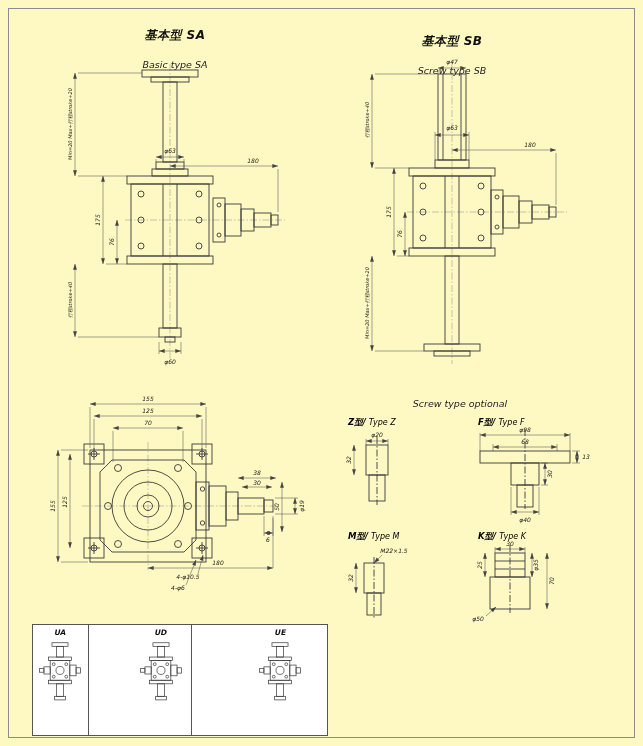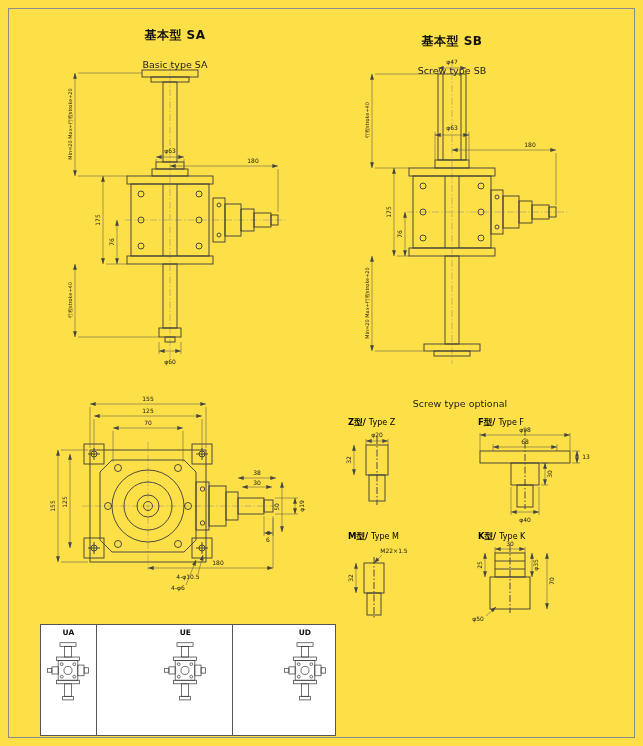--- a/index.html
+++ b/index.html
@@ -1,18 +1,18 @@
 <!DOCTYPE html>
 <html><head>
 <meta charset="utf-8">
 <style>
   * { margin:0; padding:0; box-sizing:border-box; }
   html,body { background:#ffffff; }
   body { font-family:"DejaVu Sans","Liberation Sans",sans-serif; }
-  .page { position:relative; width:643px; height:746px; background:#fde047; overflow:hidden; }
+  .page { position:relative; width:643px; height:746px; background:#fef9c3; overflow:hidden;font-style:italic; }
   .frame { position:absolute; inset:8px; border:1px solid #8c8c8c; }
   .abs { position:absolute; }
   .title-block { text-align:center; }
   .title-zh { font-size:12px; font-weight:bold; color:#111; letter-spacing:.5px; }
   .title-en { font-size:9.5px; color:#222; margin-top:15px; }
   svg .part rect, svg .part circle, svg .part polygon { fill:none; stroke:#3a3a3a; stroke-width:0.9; }
   svg .part line { stroke:#3a3a3a; stroke-width:0.9; }
   svg .dim line { stroke:#555; stroke-width:0.55; fill:none; }
   svg .cl { stroke:#888; stroke-width:0.5; stroke-dasharray:7 2 1.5 2; }
   .dt { font-size:6px; fill:#1a1a1a; text-anchor:middle; }
@@ -354,33 +354,33 @@
       <g class="part">
         <rect x="165" y="140" width="30" height="24"></rect>
         <line x1="165" y1="148" x2="195" y2="148"></line>
         <line x1="165" y1="156" x2="195" y2="156"></line>
         <rect x="160" y="164" width="40" height="32"></rect>
         <line class="cl" x1="180" y1="132" x2="180" y2="200"></line>
       </g>
     </svg>
   </div>
 
-  <div class="abs variants-panel" style="left:40px; top:624px; width:296px; height:112px;gap:42px;">
+  <div class="abs variants-panel" style="left:32px; top:624px; width:296px; height:112px;gap:42px;">
     <div class="variant-cell" style="flex:1;">
       <span class="variant-label">UA</span>
+      <svg width="50" height="72" viewBox="0 0 56 78">
+          <use href="#ujack"></use>
+        </svg>
+    </div>
+    <div class="variant-cell" style="flex:1.1;">
+      <span class="variant-label">UD</span>
       <svg width="50" height="72" viewBox="0 0 56 78">
           <use href="#ujack"></use>
         </svg>
     </div>
     <div class="variant-cell" style="flex:1.7;">
       <span class="variant-label">UE</span>
       <svg width="50" height="72" viewBox="0 0 56 78">
           <use href="#ujack"></use>
         </svg>
     </div>
-    <div class="variant-cell" style="flex:1.1;">
-      <span class="variant-label">UD</span>
-      <svg width="50" height="72" viewBox="0 0 56 78">
-          <use href="#ujack"></use>
-        </svg>
-    </div>
   </div>
 </div>
 
 </body></html>

